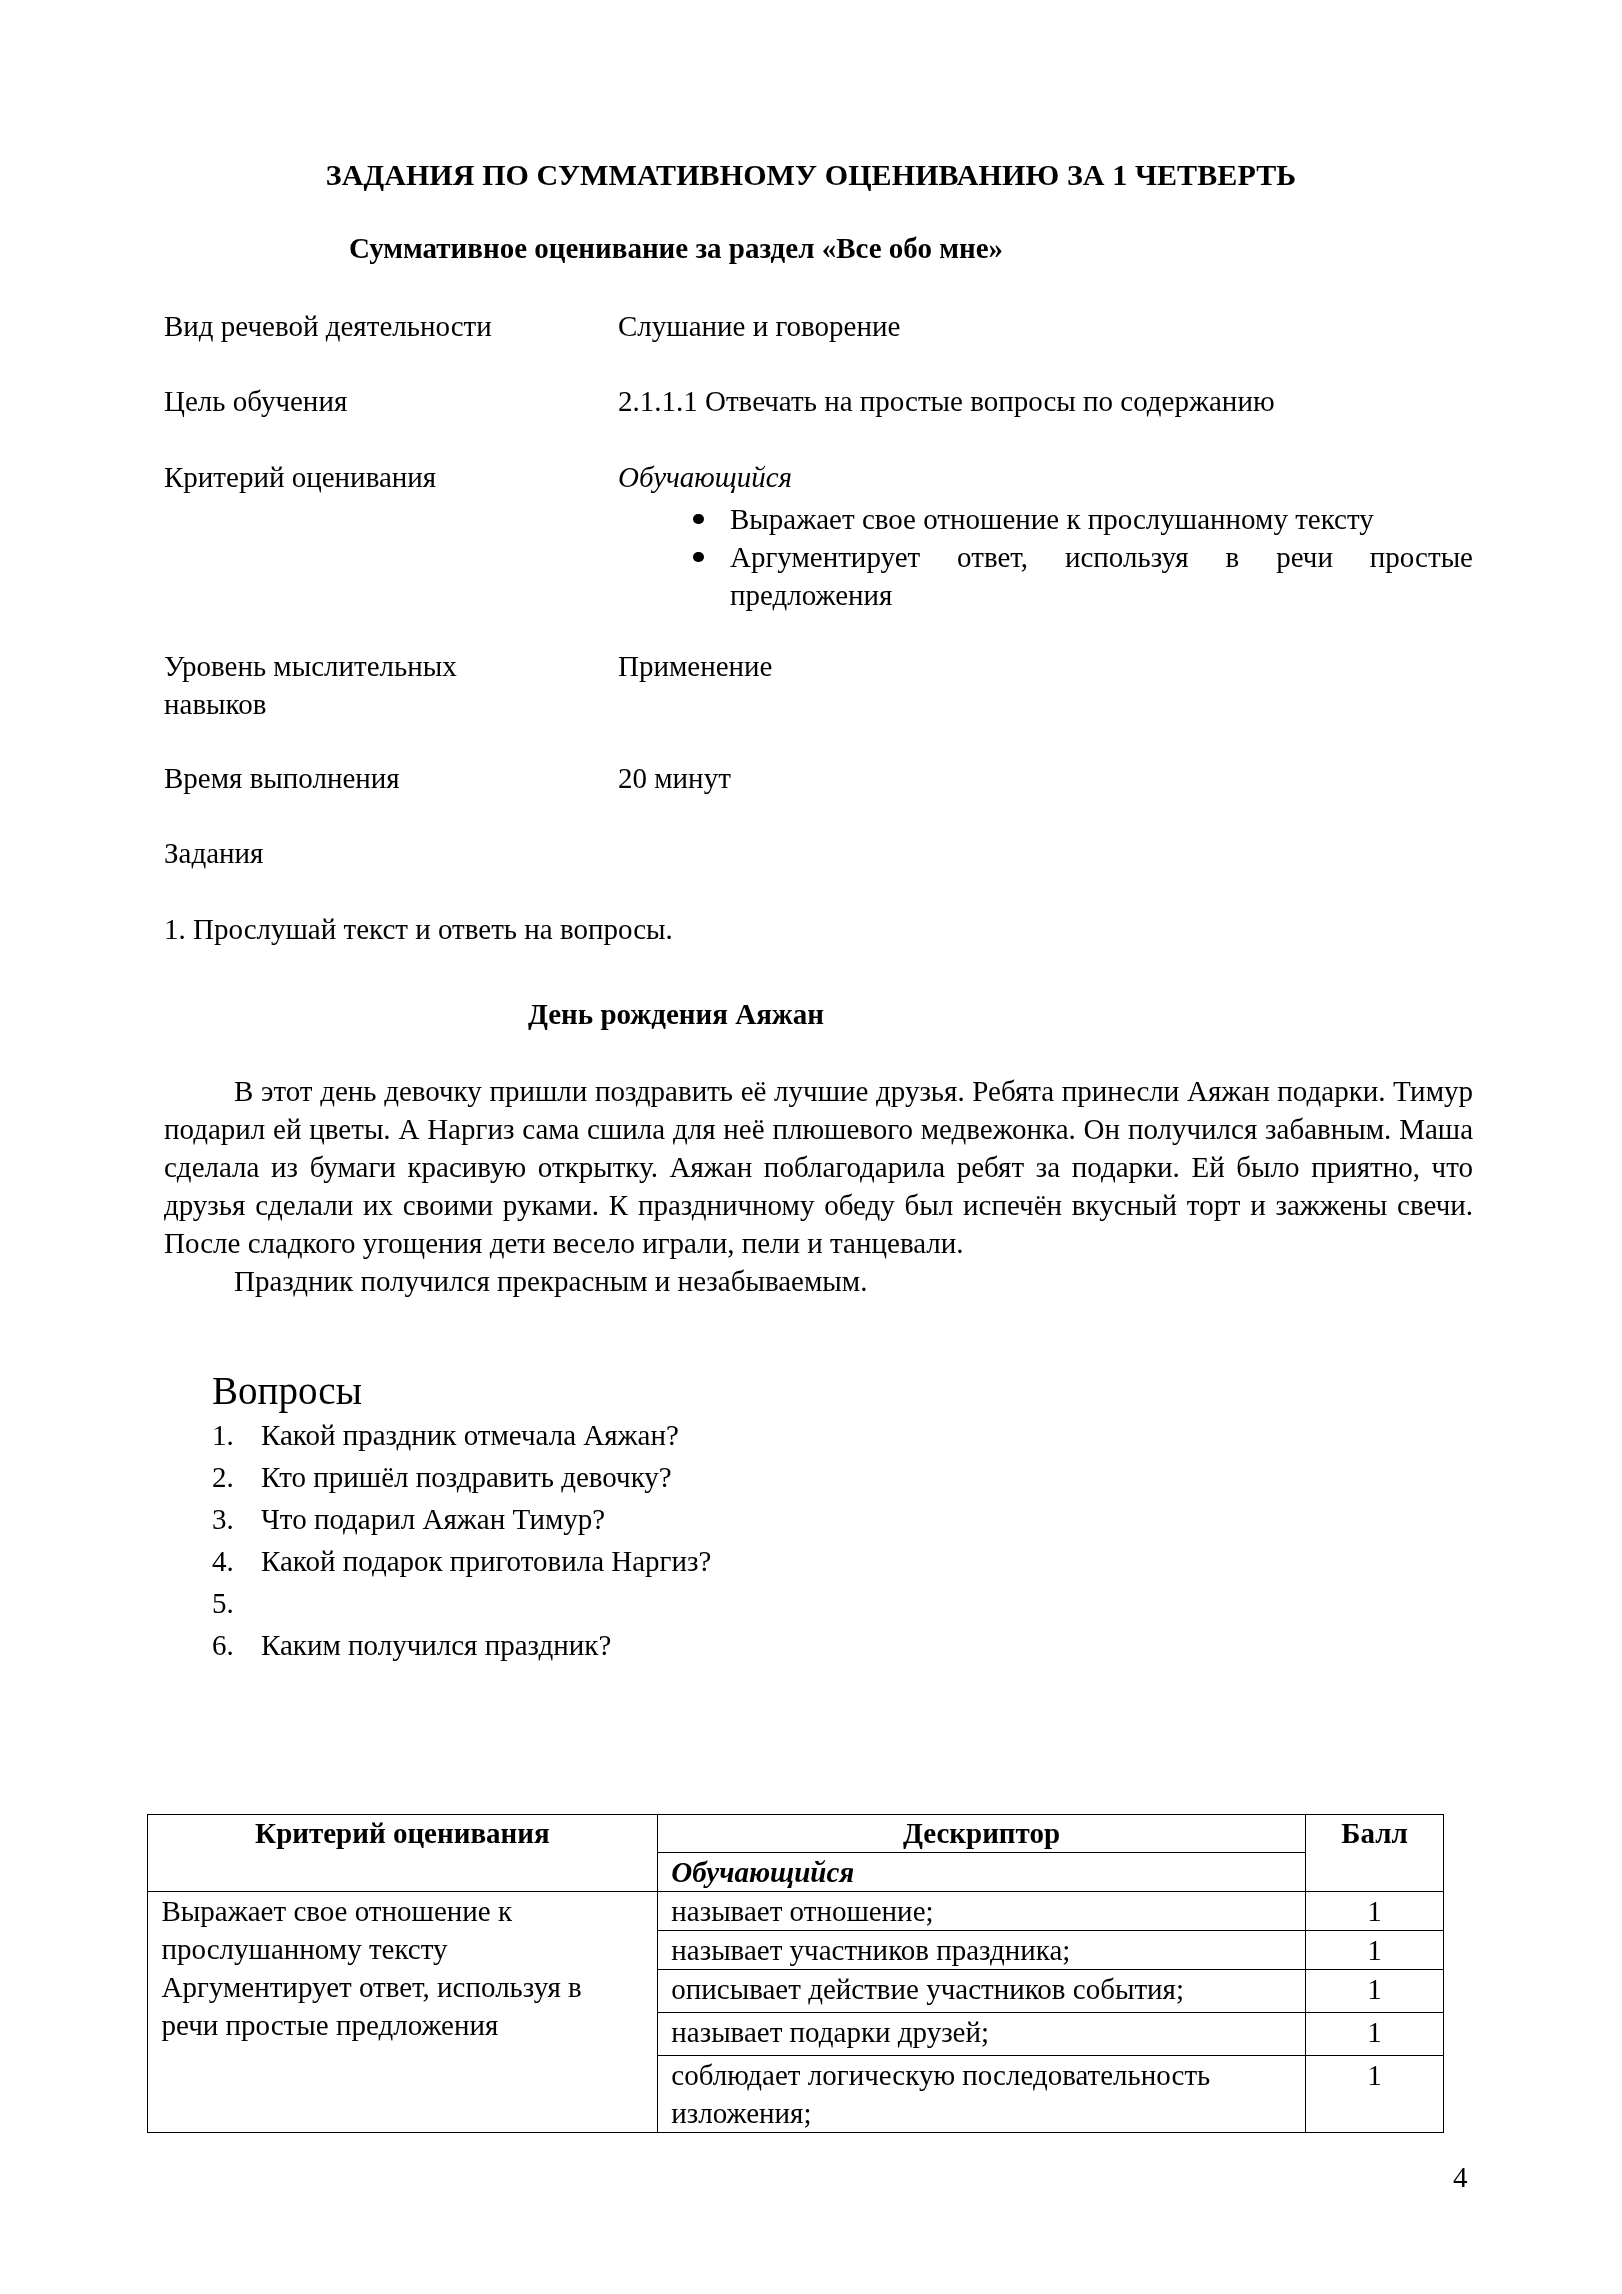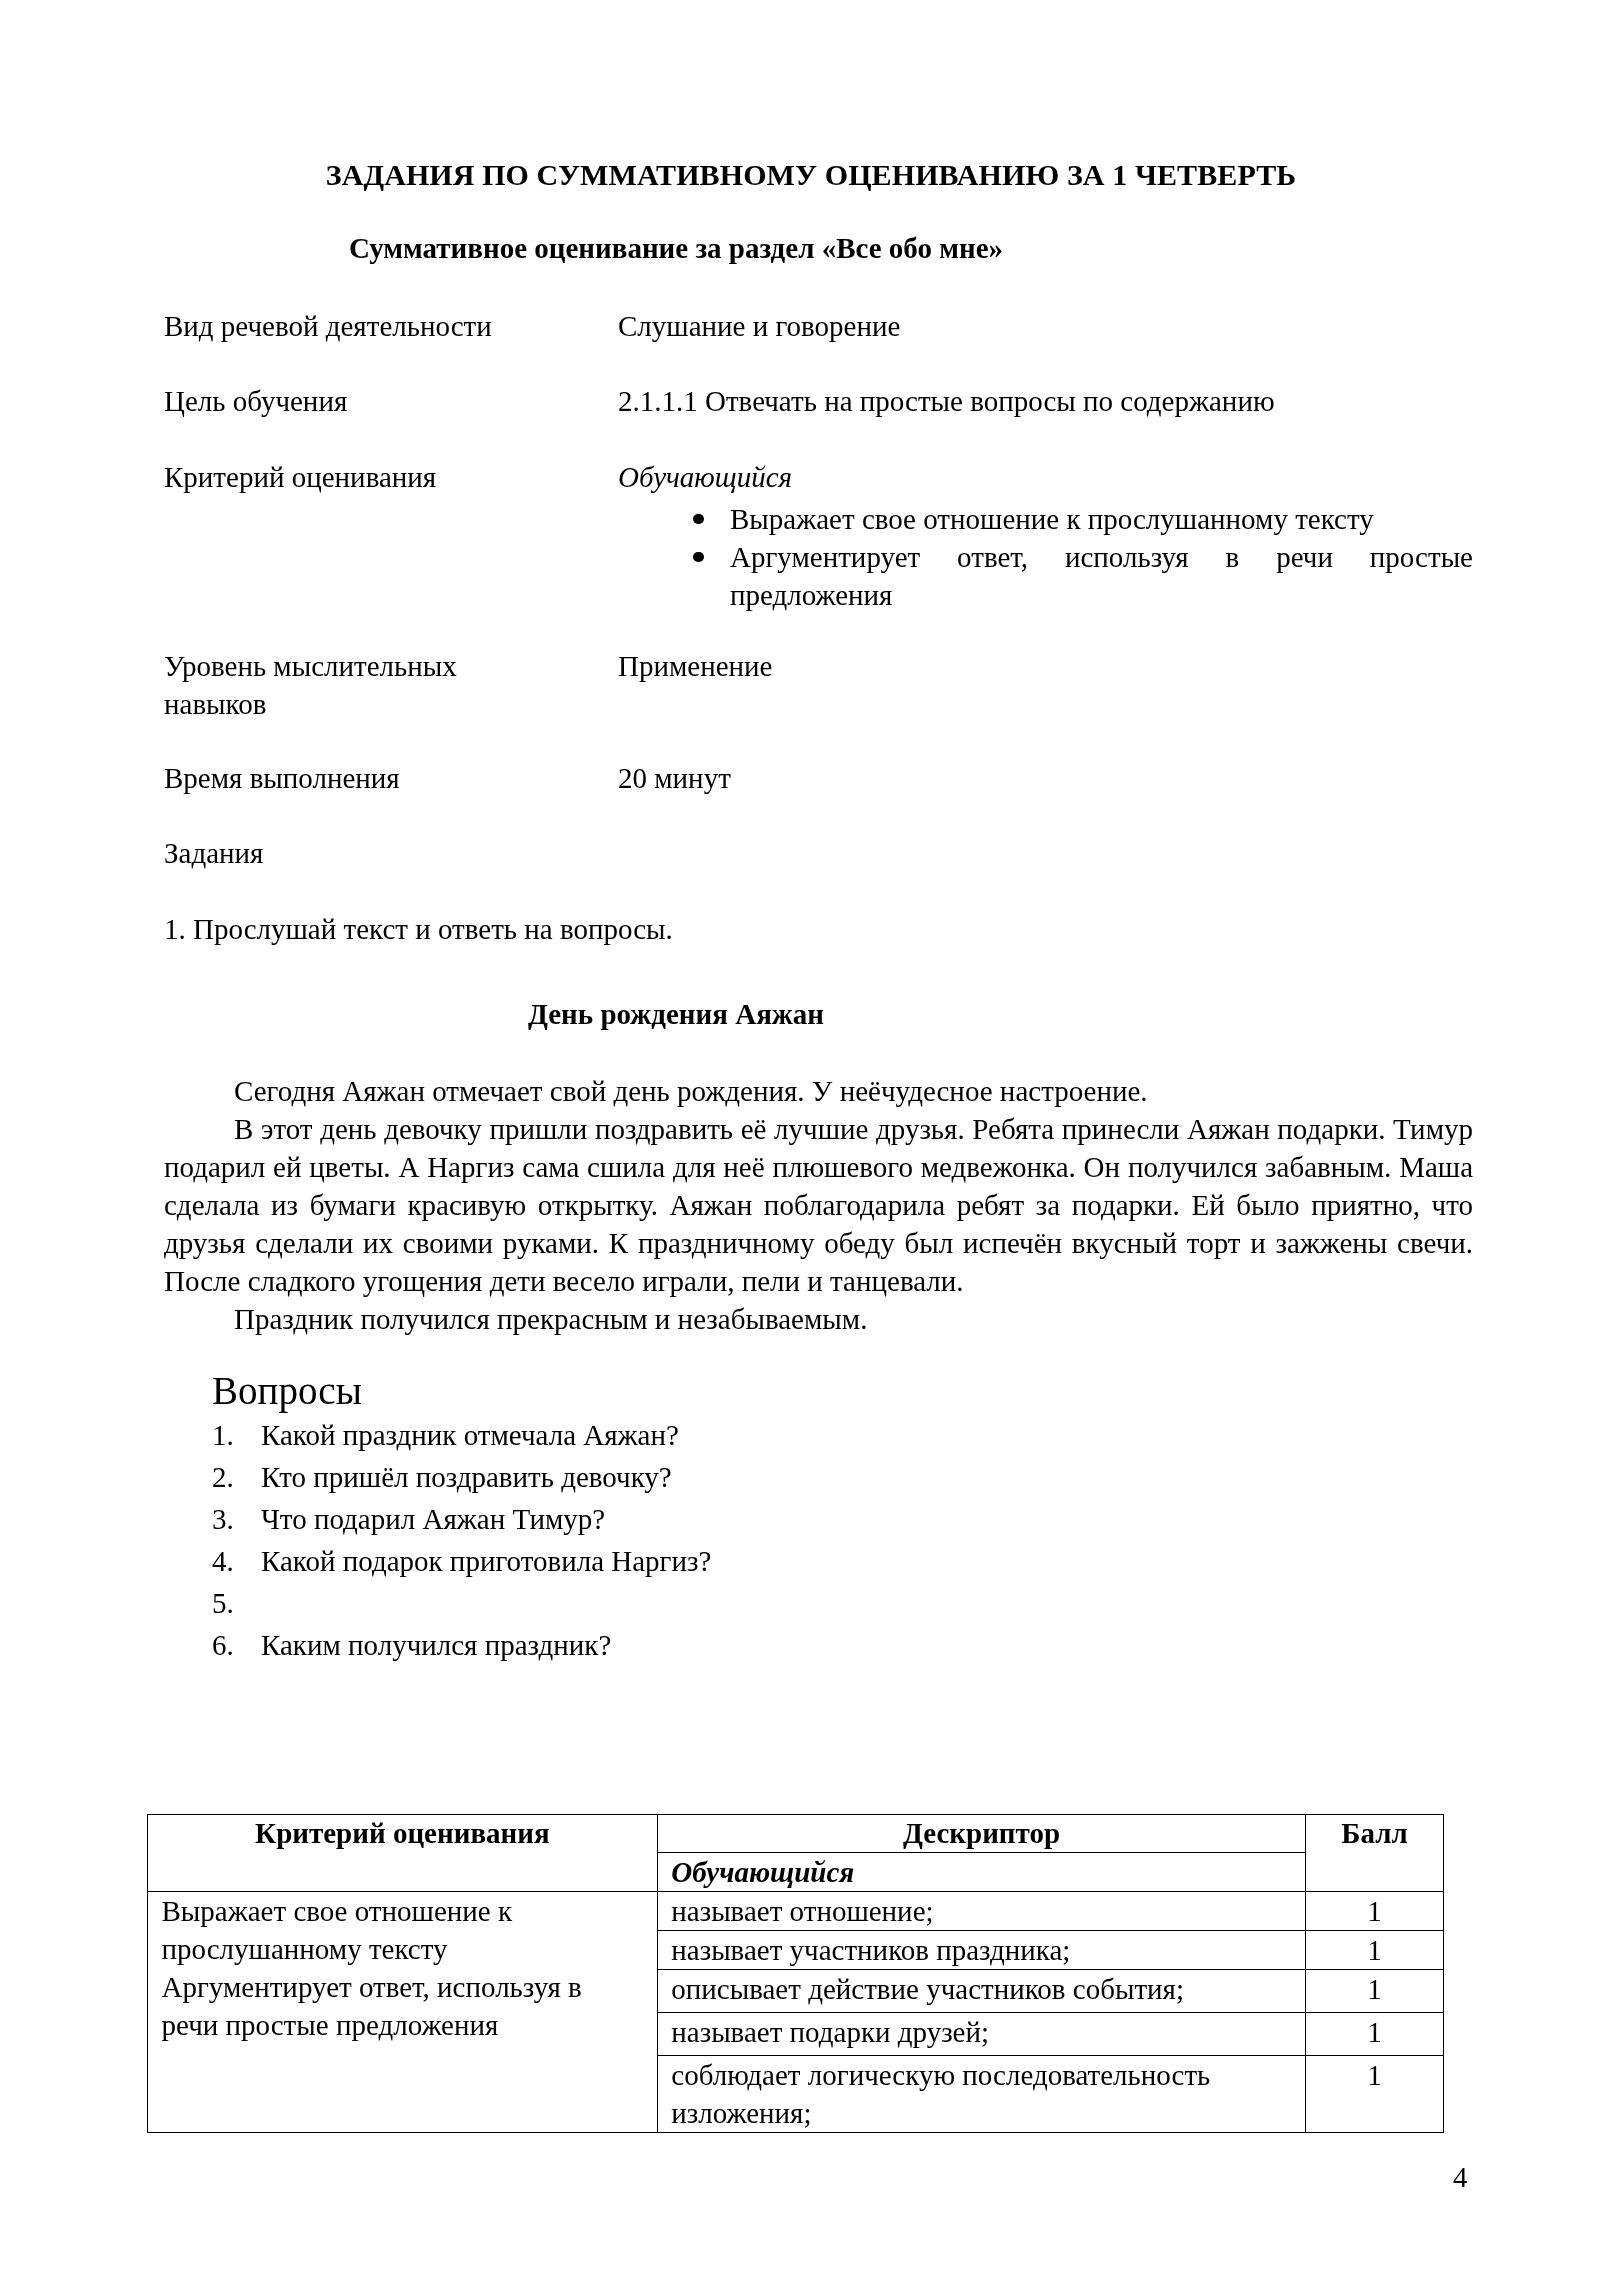--- a/index.html
+++ b/index.html
@@ -90,21 +90,20 @@
 <div class="abs value" style="top:647px;">Применение</div>
 
 <div class="abs label" style="top:759px;">Время выполнения</div>
 <div class="abs value" style="top:759px;">20 минут</div>
 
 <div class="abs label" style="top:834px;">Задания</div>
 <div class="abs value" style="left:164px; top:910px;">1. Прослушай текст и ответь на вопросы.</div>
 
 <div class="abs story-title">День рождения Аяжан</div>
 <div class="story">
-  <p class="last-line">Сегодня Аяжан отмечает свой день рождения. У неёчудесное настроение.</p>
   <p style="text-align-last:left;">В этот день девочку пришли поздравить её лучшие друзья. Ребята принесли Аяжан подарки. Тимур подарил ей цветы. А Наргиз сама сшила для неё плюшевого медвежонка. Он получился забавным. Маша сделала из бумаги красивую открытку. Аяжан поблагодарила ребят за подарки. Ей было приятно, что друзья сделали их своими руками. К праздничному обеду был испечён вкусный торт и зажжены свечи. После сладкого угощения дети весело играли, пели и танцевали.</p>
   <p class="last-line">Праздник получился прекрасным и незабываемым.</p>
 </div>
 
 <div class="abs questions-head">Вопросы</div>
 <ol class="questions">
   <li>
       <span class="num">1.</span>
       <span>Какой праздник отмечала Аяжан?</span>
     </li>

